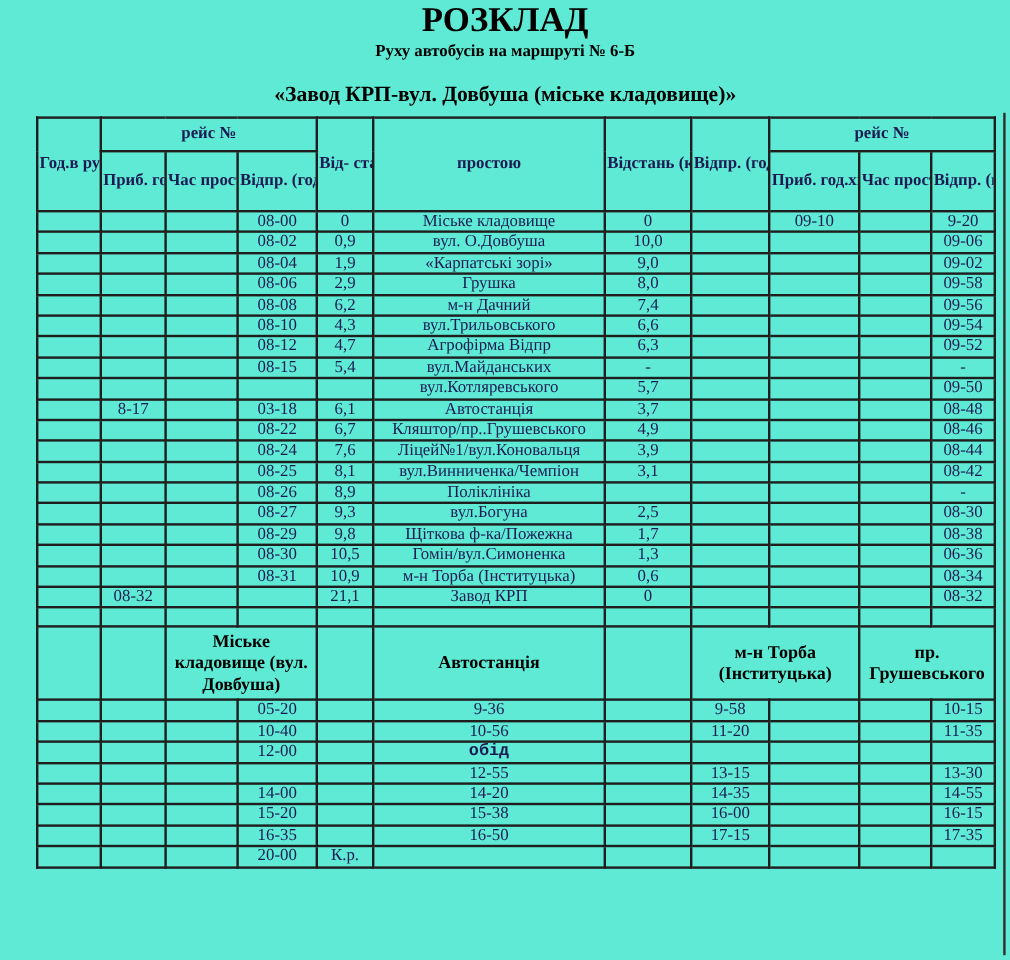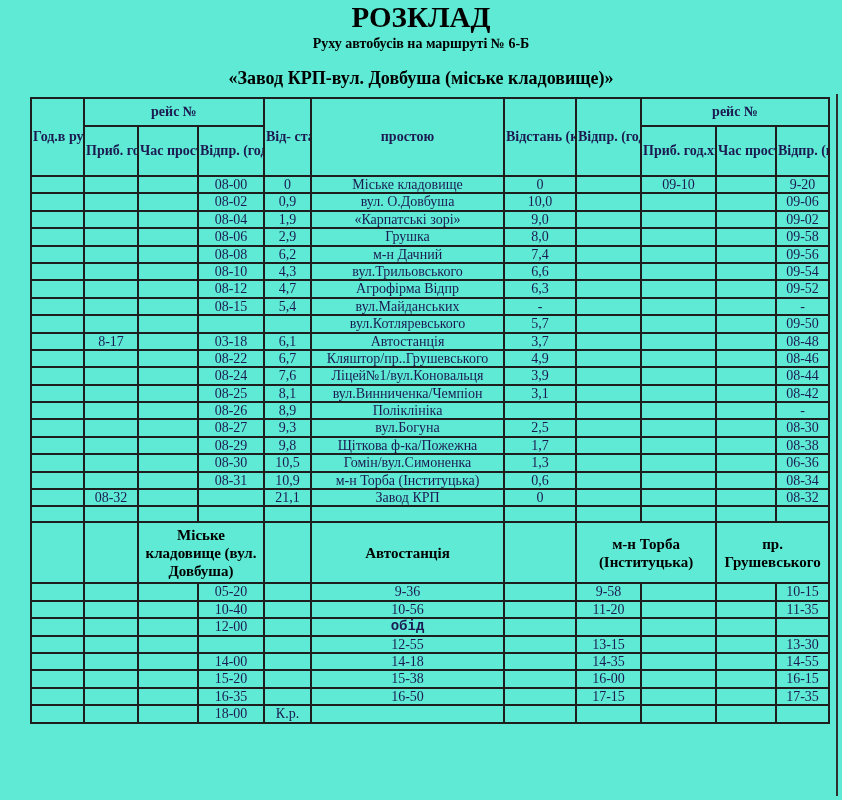--- a/index.html
+++ b/index.html
@@ -422,21 +422,21 @@
           <td></td>
           <td></td>
           <td>13-30</td>
         </tr>
         <tr>
           <td></td>
           <td></td>
           <td></td>
           <td>14-00</td>
           <td></td>
-          <td>14-18</td>
+          <td>14-20</td>
           <td></td>
           <td>14-35</td>
           <td></td>
           <td></td>
           <td>14-55</td>
         </tr>
         <tr>
           <td></td>
           <td></td>
           <td></td>
@@ -459,21 +459,21 @@
           <td></td>
           <td>17-15</td>
           <td></td>
           <td></td>
           <td>17-35</td>
         </tr>
         <tr>
           <td></td>
           <td></td>
           <td></td>
-          <td>18-00</td>
+          <td>20-00</td>
           <td>К.р.</td>
           <td></td>
           <td></td>
           <td></td>
           <td></td>
           <td></td>
           <td></td>
         </tr>
       </tbody>
   </table>

